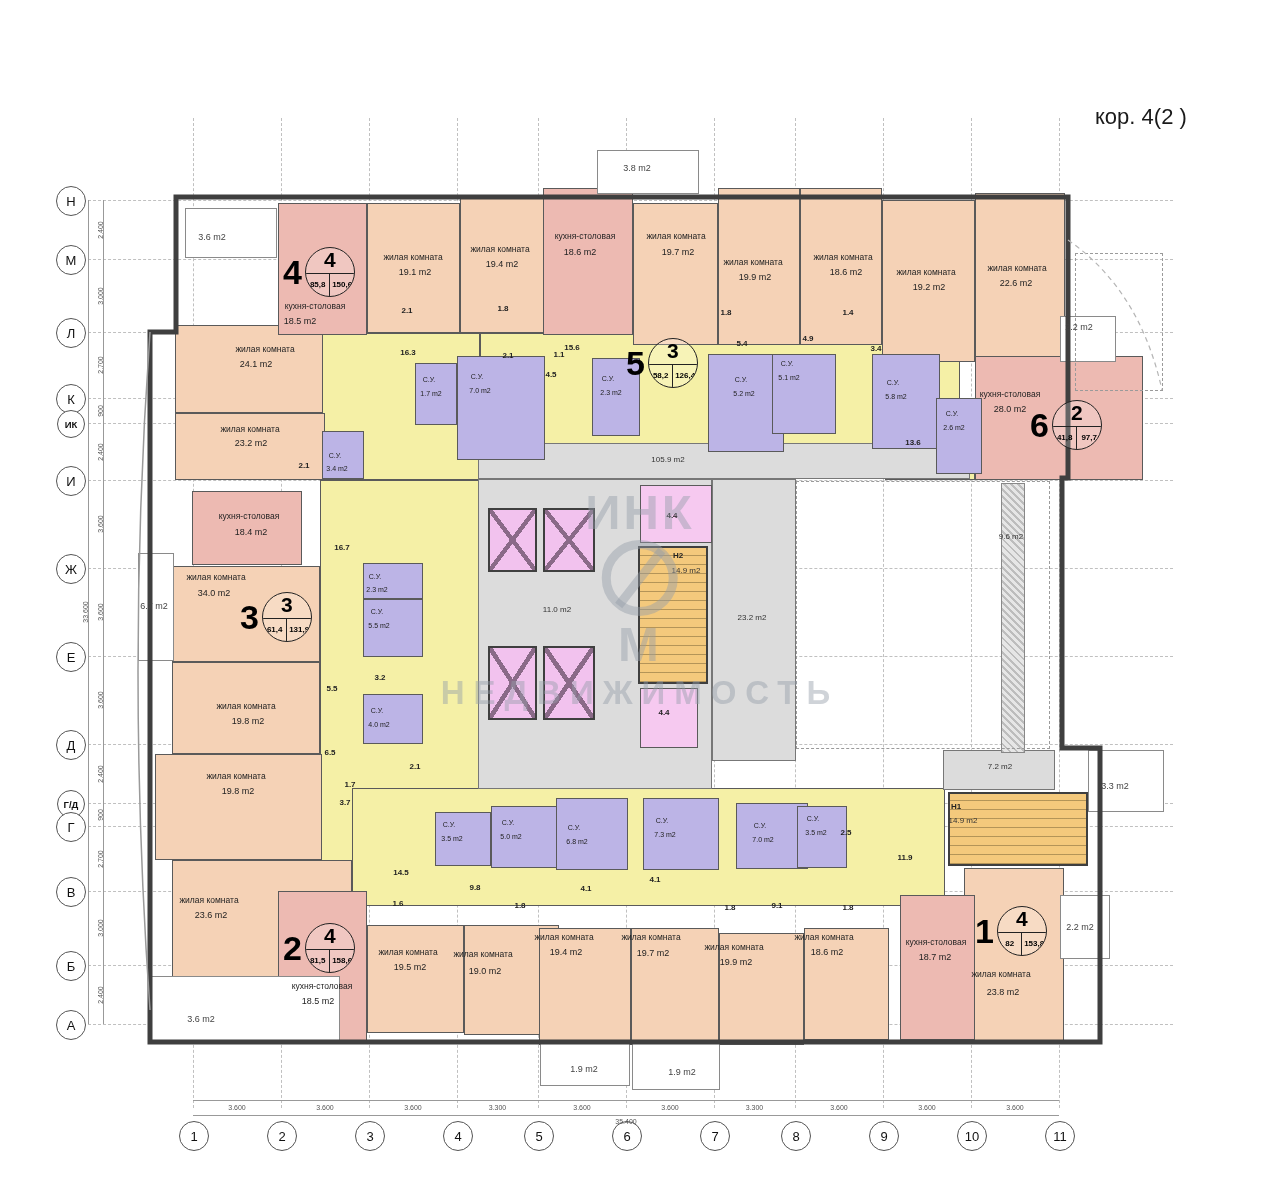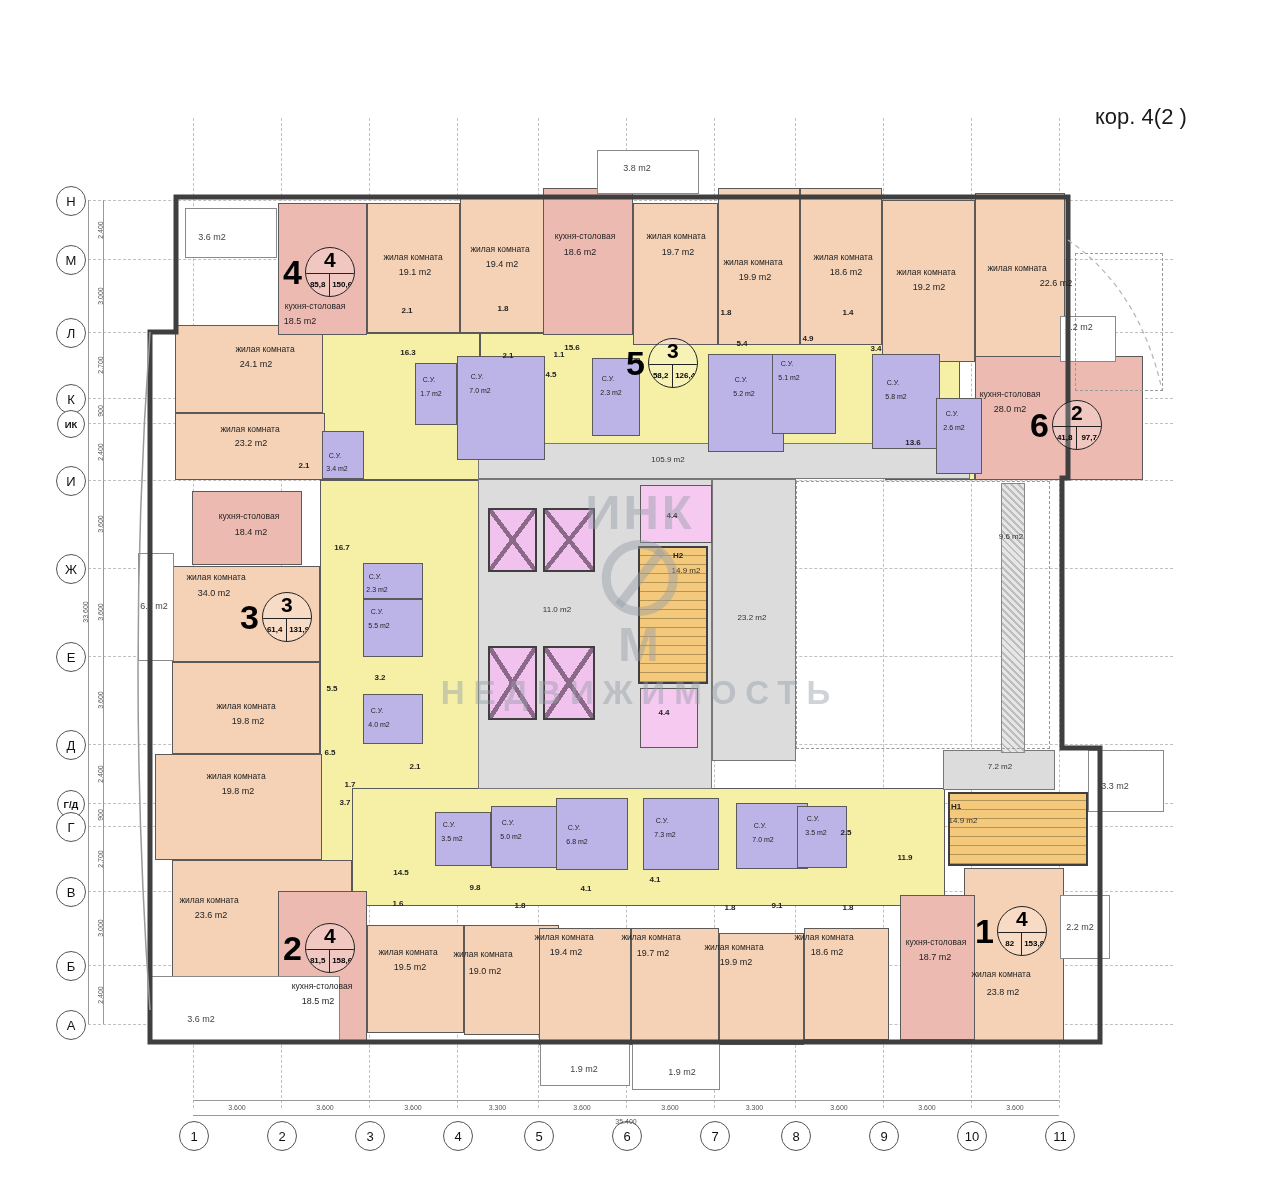--- a/index.html
+++ b/index.html
@@ -179,21 +179,21 @@
     <div class="lbl ka" style="left: 580px; top: 252px;">18.6 m2</div>
     <div class="lbl kn" style="left: 676px; top: 236px;">жилая комната</div>
     <div class="lbl ka" style="left: 678px; top: 252px;">19.7 m2</div>
     <div class="lbl kn" style="left: 753px; top: 262px;">жилая комната</div>
     <div class="lbl ka" style="left: 755px; top: 277px;">19.9 m2</div>
     <div class="lbl kn" style="left: 843px; top: 257px;">жилая комната</div>
     <div class="lbl ka" style="left: 846px; top: 272px;">18.6 m2</div>
     <div class="lbl kn" style="left: 926px; top: 272px;">жилая комната</div>
     <div class="lbl ka" style="left: 929px; top: 287px;">19.2 m2</div>
     <div class="lbl kn" style="left: 1017px; top: 268px;">жилая комната</div>
-    <div class="lbl ka" style="left: 1056px; top: 283px; text-align: right;">22.6 m2</div>
+    <div class="lbl ka" style="left: 1016px; top: 283px; text-align: right;">22.6 m2</div>
     <div class="lbl kn" style="left: 315px; top: 306px;">кухня-столовая</div>
     <div class="lbl ka" style="left: 300px; top: 321px;">18.5 m2</div>
     <div class="lbl kn" style="left: 265px; top: 349px;">жилая комната</div>
     <div class="lbl ka" style="left: 256px; top: 364px;">24.1 m2</div>
     <div class="lbl kn" style="left: 250px; top: 429px;">жилая комната</div>
     <div class="lbl ka" style="left: 251px; top: 443px;">23.2 m2</div>
     <div class="lbl kn" style="left: 249px; top: 516px;">кухня-столовая</div>
     <div class="lbl ka" style="left: 251px; top: 532px;">18.4 m2</div>
     <div class="lbl kn" style="left: 216px; top: 577px;">жилая комната</div>
     <div class="lbl ka" style="left: 214px; top: 593px;">34.0 m2</div>

